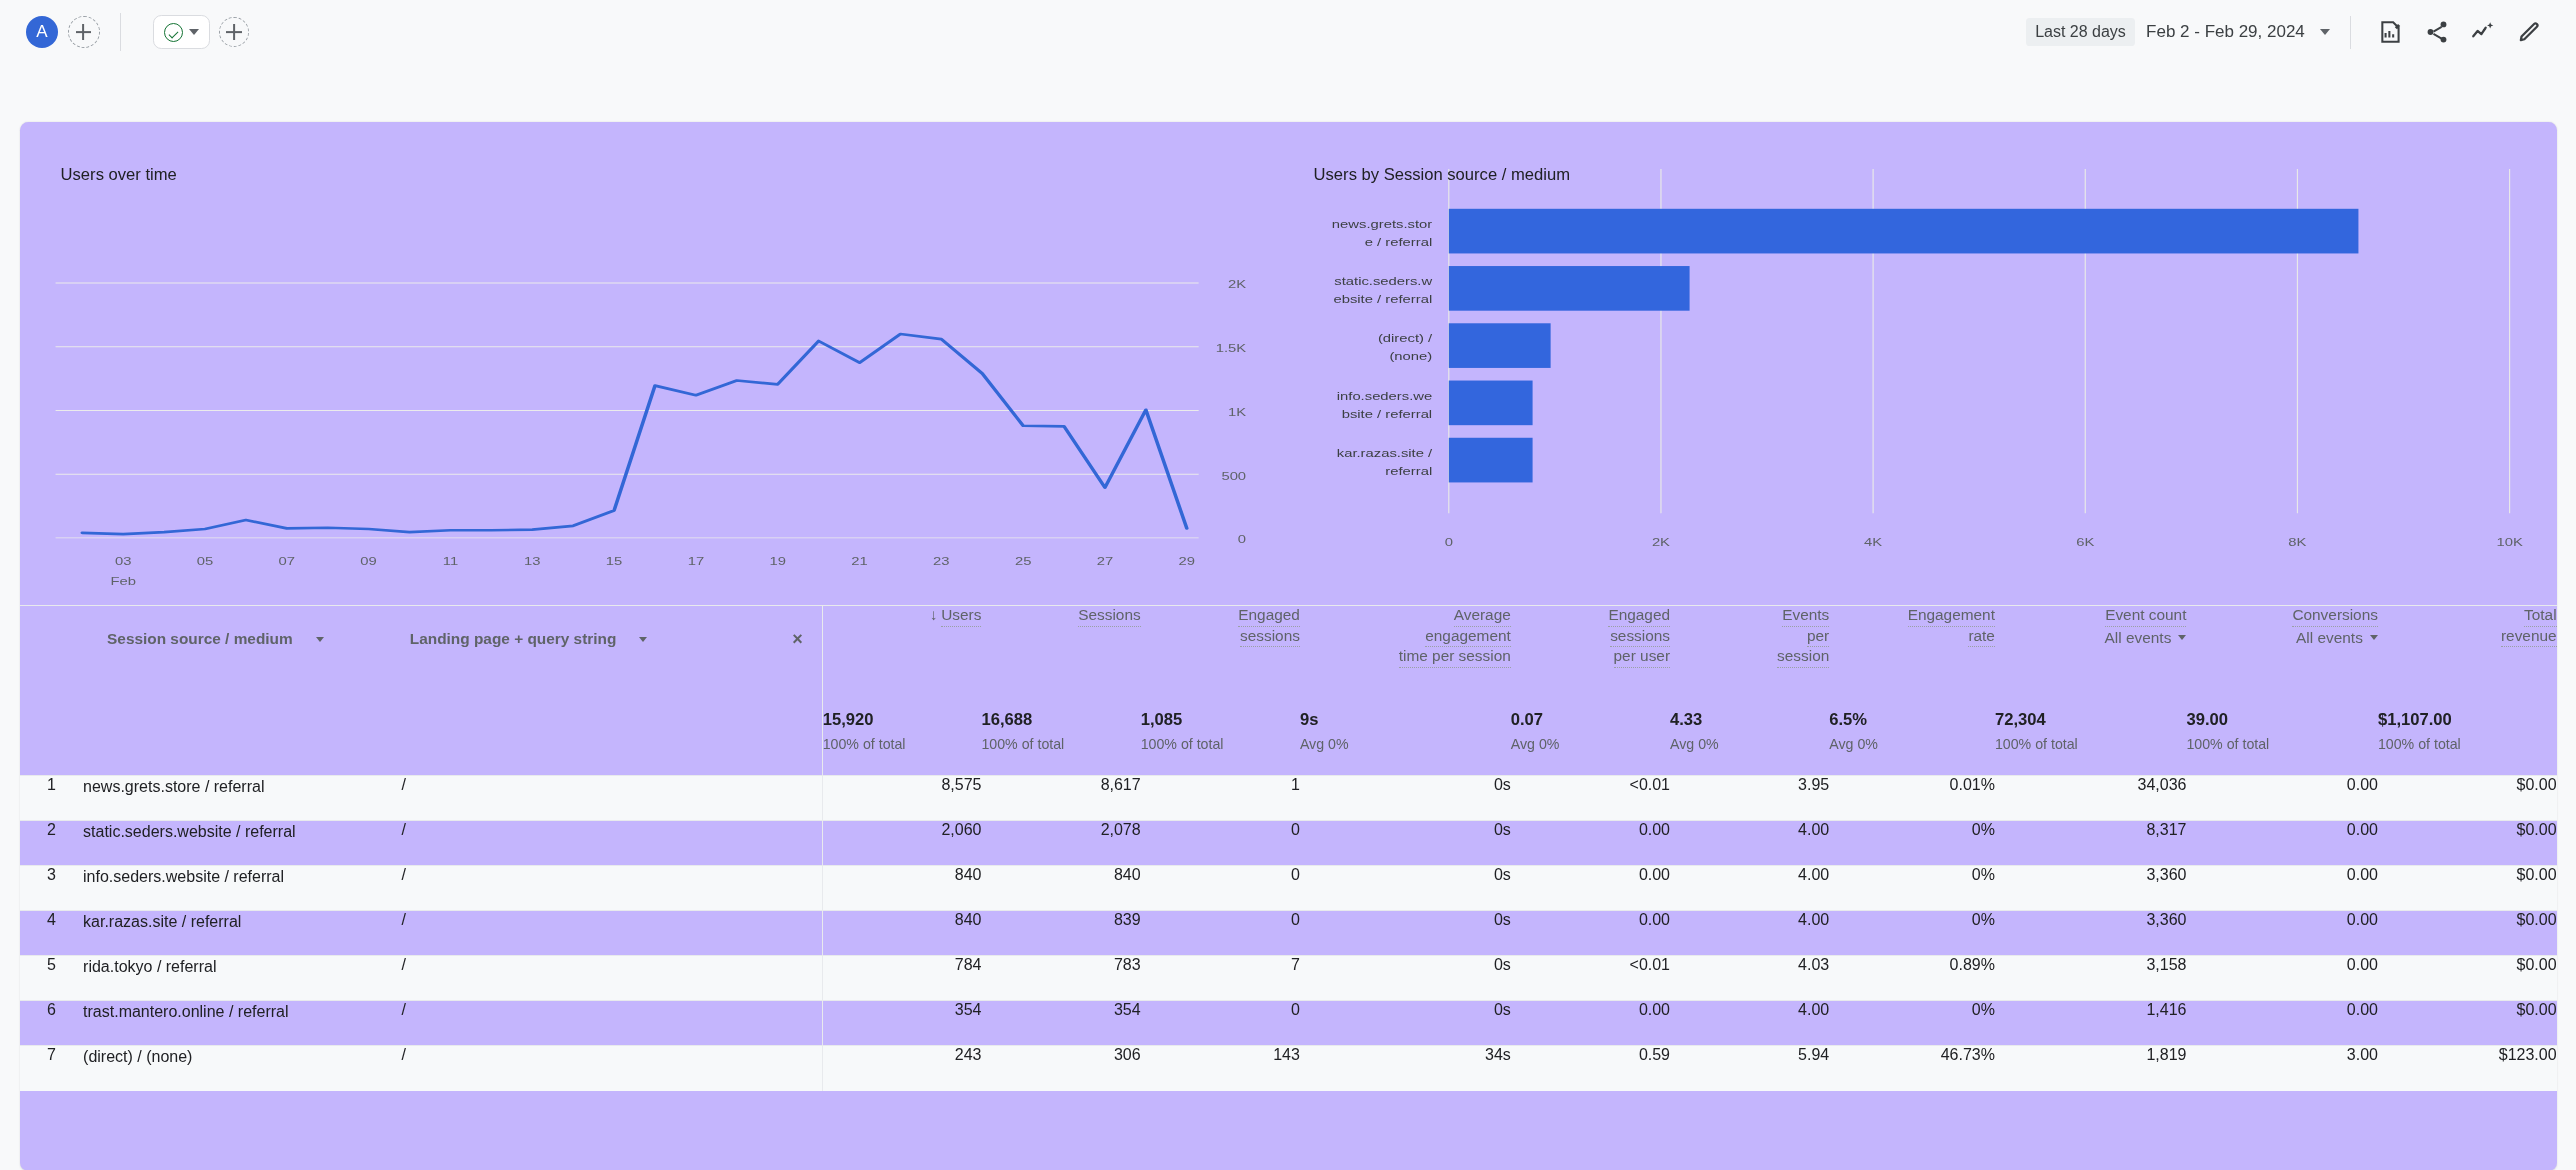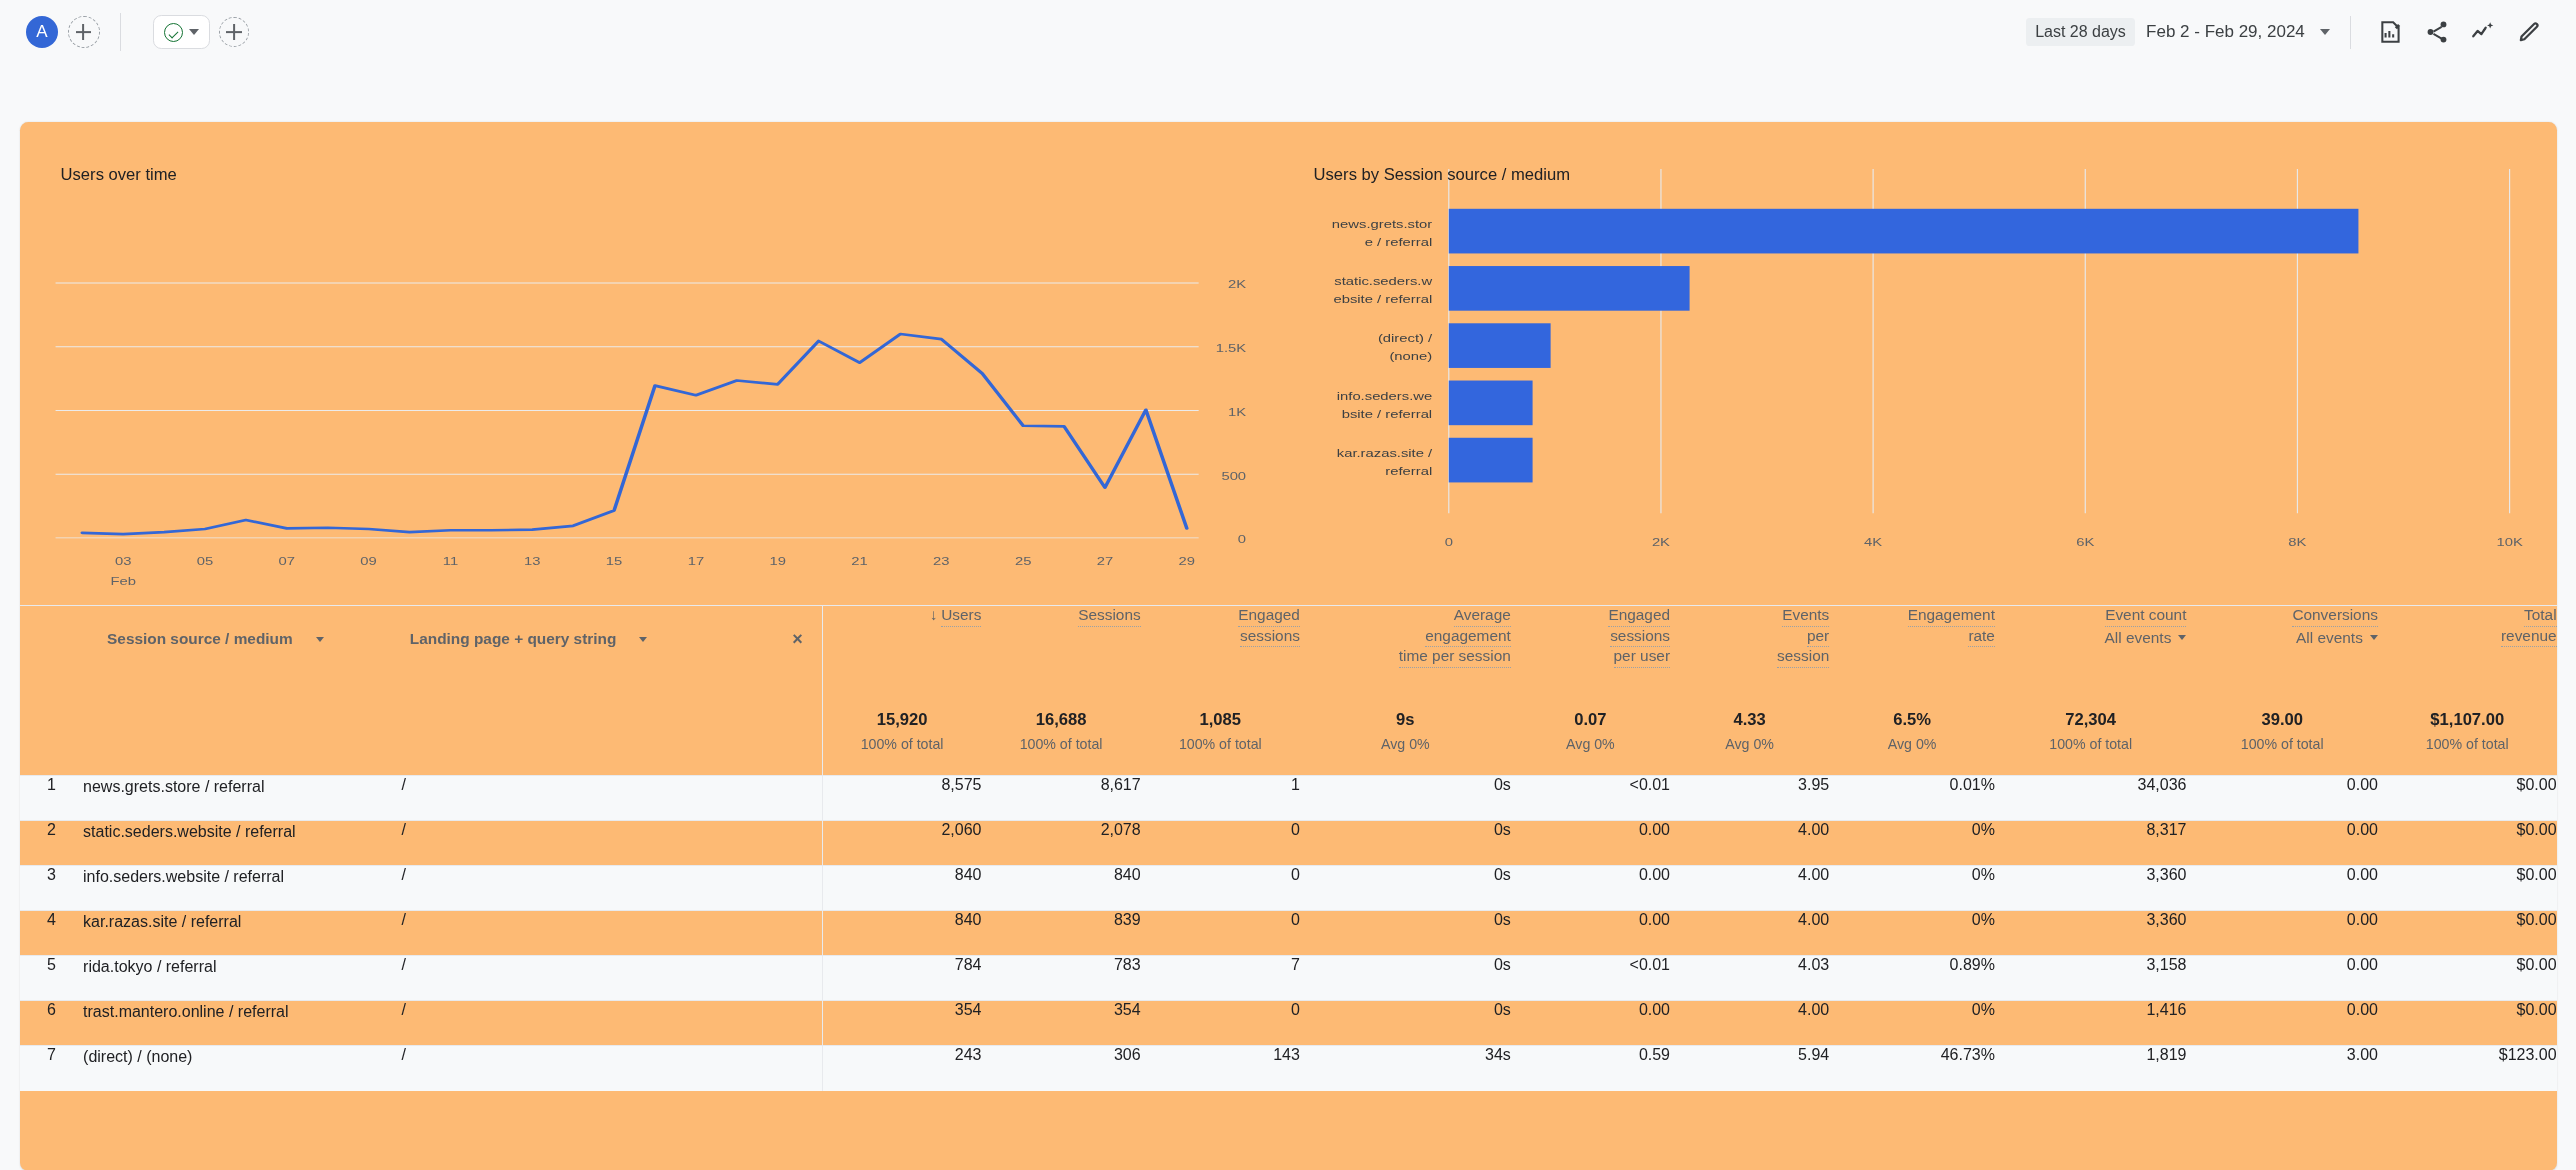--- a/index.html
+++ b/index.html
@@ -80,21 +80,21 @@
   .icon-btn {
     width: 46px; height: 46px; display: flex;
     align-items: center; justify-content: center; cursor: pointer;
   }
   #topbar-right .vdiv { margin: 0 16.6px 0 20px; height: 33px; }
 
   
   #card {
     position: absolute; left: 19.6px; top: 122px;
     width: 2537px; height: 1049px;
-    background: #fdba74; border-radius: 8.3px;
+    background: #c4b5fd; border-radius: 8.3px;
     box-shadow: 0 0.6px 1.8px rgba(60,64,67,.18);
     overflow: hidden;
   }
 
   
   #charts { display: flex; height: 483px; }
   .chart-pane { position: relative; }
   #line-pane { width: 1251px; }
   #bar-pane  { width: 1286px; }
   .chart-title {
@@ -148,21 +148,21 @@
     border-bottom: 1.2px dotted #9aa0a6; padding-bottom: 1.8px;
   }
   .sort-arrow { font-size: 15.4px; color: #5f6368; margin-right: 3.6px; }
   .mh-sub {
     display: inline-flex; align-items: center; gap: 7.1px;
     font-size: 15.4px; color: #5f6368; margin-top: 2.4px;
   }
 
   .vsep { border-left: 1.2px solid #e8eaed; }
 
-  tr.totals td { height: 66px; padding: 13px 16.6px 0 7.1px; text-align: center; }
+  tr.totals td { height: 66px; padding: 13px 16.6px 0 7.1px; text-align: left; }
   .tot-v { font-size: 16.6px; font-weight: bold; color: #202124; }
   .tot-s { font-size: 14.2px; color: #5f6368; margin-top: 6px; }
 
   tbody tr.data-row { border-top: 1.2px solid #e8eaed; }
   tbody tr.odd { background: #f7f9fa; }
   tbody tr.data-row td { height: 45px; }
   td.c-idx { text-align: center; font-size: 16px; color: #202124; padding-top: 14.2px; }
   td.c-dim { font-size: 16px; color: #202124; padding: 14.2px 18px 0 24px; line-height: 1.32; margin-top: 45px; }
   td.c-lp  { font-size: 16px; color: #202124; padding: 14.2px 0 0 8.3px; }
   td.c-num { text-align: right; font-size: 16px; color: #202124; padding: 14.2px 16.6px 0 7.1px; }

